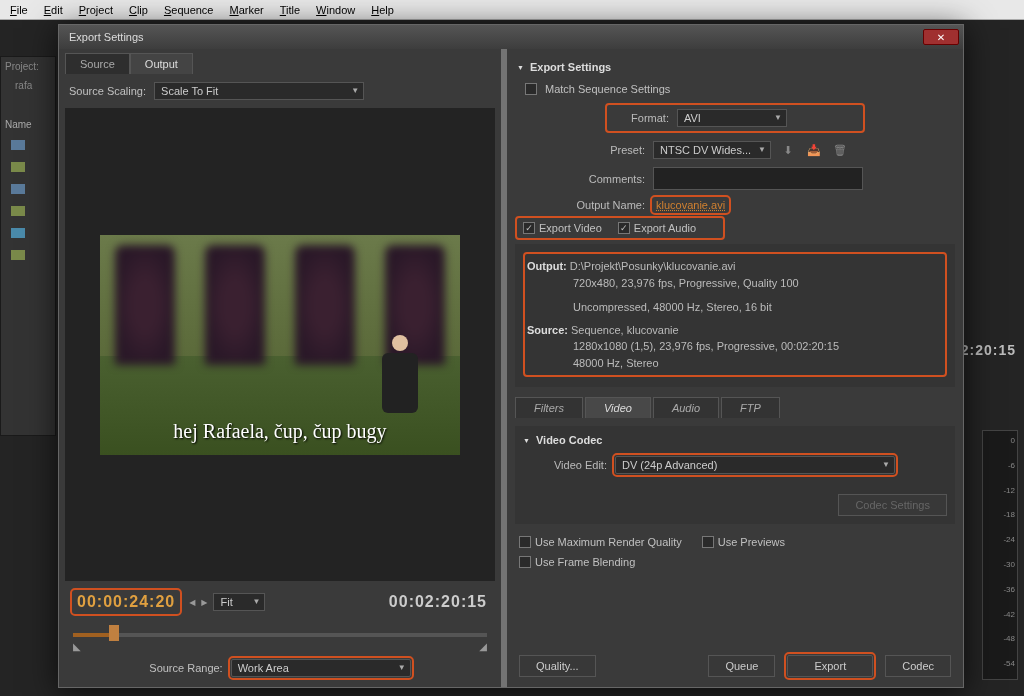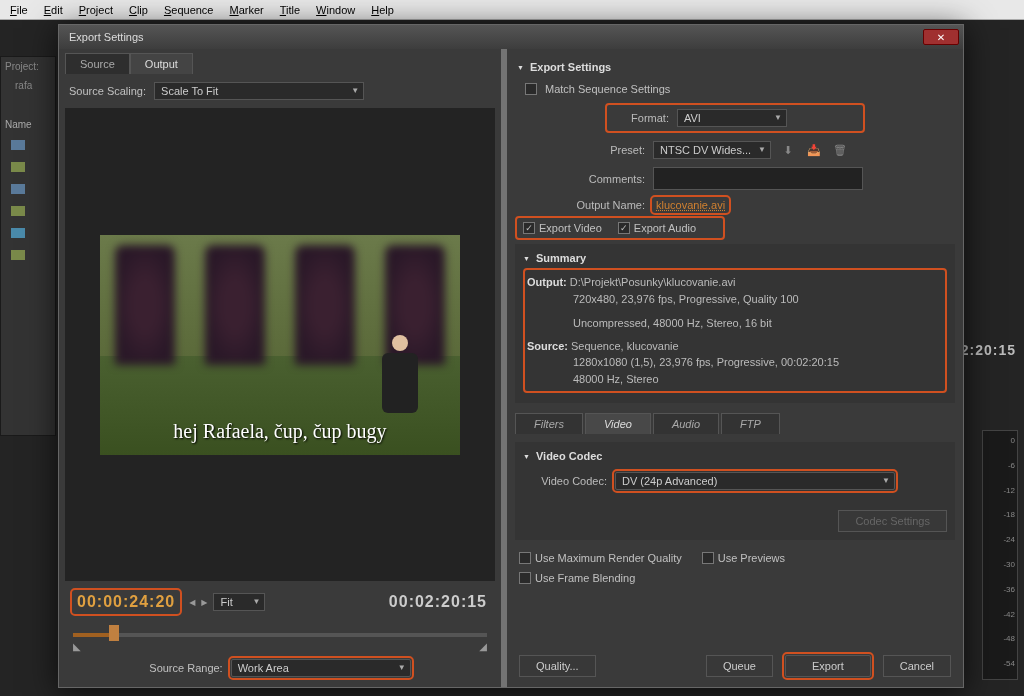--- a/index.html
+++ b/index.html
@@ -229,24 +229,20 @@
           <span class="chk">✓</span>
           <span>Export Video</span>
         </span>
         <span style="display:flex; align-items:center; gap:4px">
           <span class="chk">✓</span>
           <span>Export Audio</span>
         </span>
       </div>
 
       <div class="summary-box">
-        <div class="section-hdr" style="padding:0 0 4px 0">
-            <span class="tri-d">▼</span>
-            <span>Summary</span>
-          </div>
         <div class="summary-content hl-box">
           <div><span class="lbl">Output:</span> <span>D:\Projekt\Posunky\klucovanie.avi</span></div>
           <div style="padding-left:46px">720x480, 23,976 fps, Progressive, Quality 100</div>
           <div style="padding-left:46px; margin-top:8px">Uncompressed, 48000 Hz, Stereo, 16 bit</div>
           <div style="margin-top:6px"><span class="lbl">Source:</span> <span>Sequence, klucovanie</span></div>
           <div style="padding-left:46px">1280x1080 (1,5), 23,976 fps, Progressive, 00:02:20:15</div>
           <div style="padding-left:46px">48000 Hz, Stereo</div>
         </div>
       </div>
 
@@ -256,21 +252,21 @@
         <div class="st">Audio</div>
         <div class="st">FTP</div>
       </div>
 
       <div class="codec-box">
         <div class="section-hdr" style="padding:0 0 6px 0">
             <span class="tri-d">▼</span>
             <span>Video Codec</span>
           </div>
         <div class="field-row">
-          <span class="label" style="width:84px">Video Codec:</span>
+          <span class="label" style="width:84px">Video Edit:</span>
           <div class="select hl" style="width:280px"><span>DV (24p Advanced)</span><span class="chev">▼</span></div>
         </div>
         <div style="display:flex; justify-content:flex-end; padding-top:16px">
           <button class="btn dis">Codec Settings</button>
         </div>
       </div>
 
       <div class="checks-col">
         <div style="display:flex; gap:20px">
           <span style="display:flex; gap:4px; align-items:center">
@@ -286,17 +282,17 @@
           <span class="chk"></span>
           <span>Use Frame Blending</span>
         </span>
       </div>
 
       <div class="footer-row">
         <button class="btn">Quality...</button>
         <div style="flex:1"></div>
         <button class="btn">Queue</button>
         <button class="btn hl" style="padding:4px 26px">Export</button>
-        <button class="btn">Cancel</button>
+        <button class="btn">Codec</button>
       </div>
     </div>
   </div>
 </div>
 
 </body></html>

